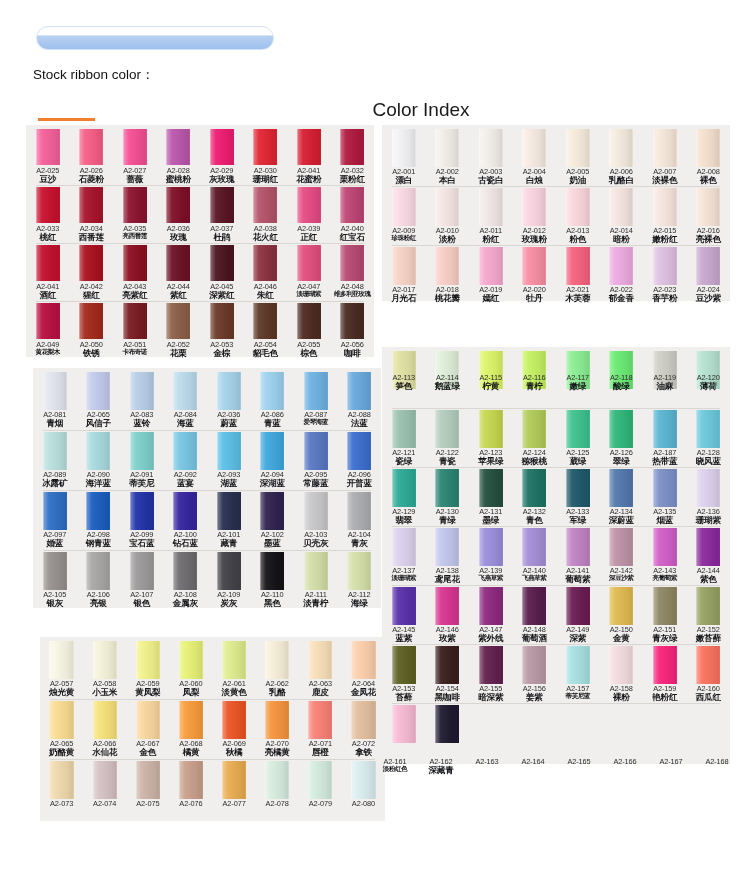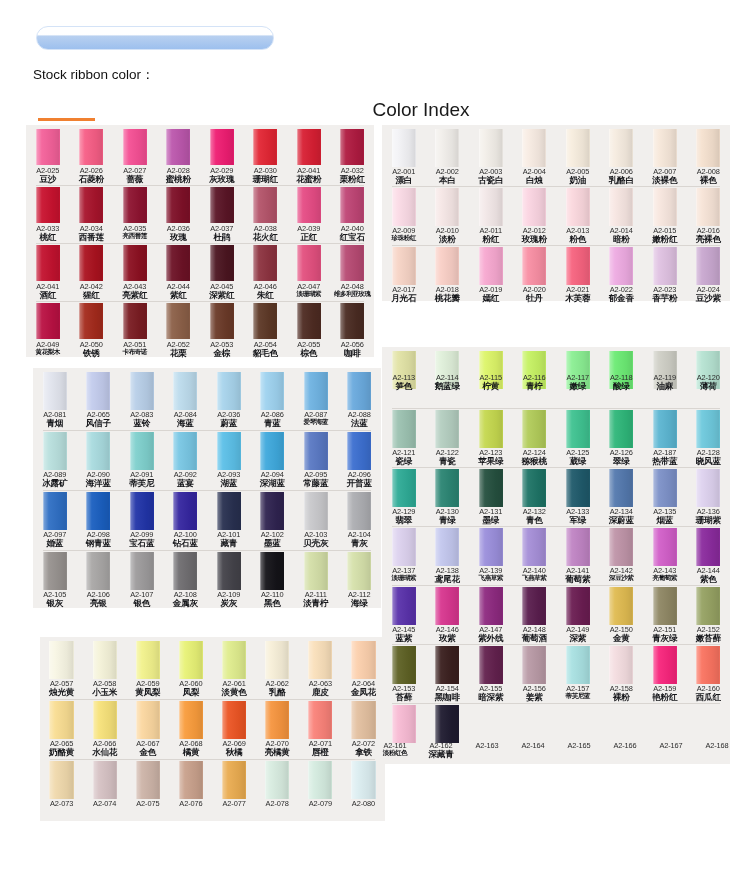--- a/index.html
+++ b/index.html
@@ -1385,21 +1385,21 @@
           <div class="cell">
             <div class="sw empty" style="height: 38px;"></div>
           </div>
           <div class="cell">
             <div class="sw empty" style="height: 38px;"></div>
           </div>
           <div class="cell">
             <div class="sw empty" style="height: 38px;"></div>
           </div>
         </div>
-        <div class="caps" style="top: 37px; gap: 20px;">
+        <div class="caps" style="top: 53px; gap: 20px;">
           <div class="cap">
             <div class="code">A2-161</div>
             <div class="cname small">淡粉红色</div>
           </div>
           <div class="cap">
             <div class="code">A2-162</div>
             <div class="cname">深藏青</div>
           </div>
           <div class="cap">
             <div class="code">A2-163</div>

